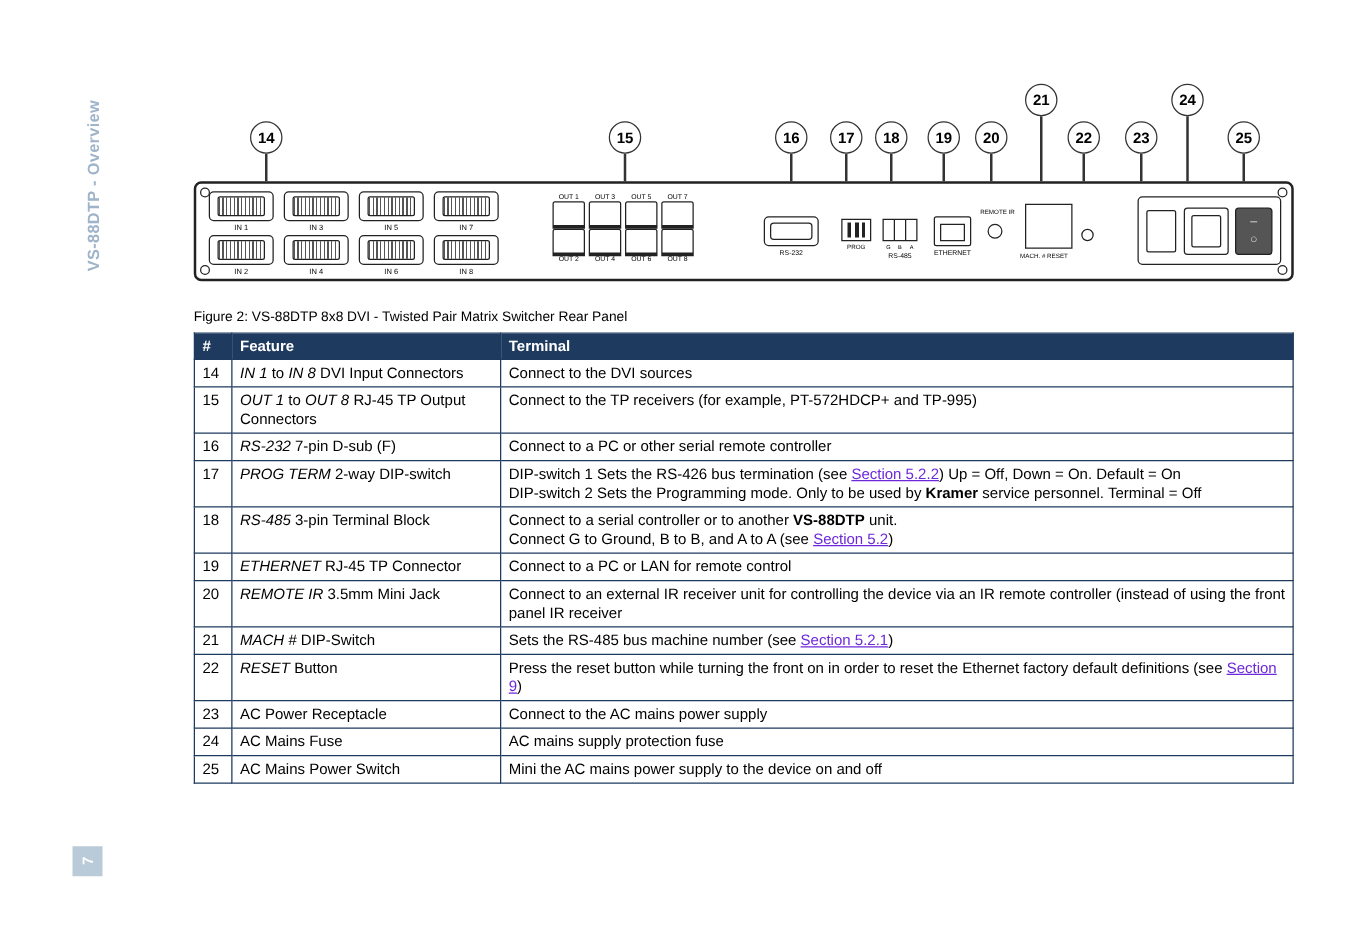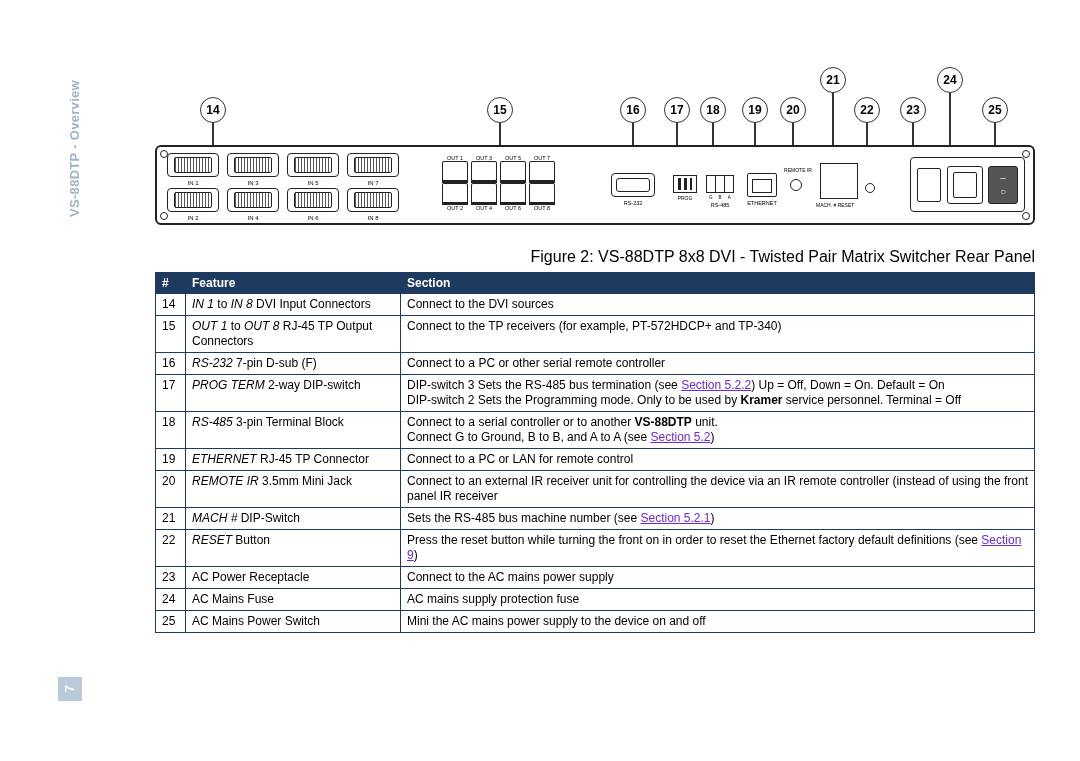--- a/index.html
+++ b/index.html
@@ -191,21 +191,21 @@
     content:"–\A○"; white-space:pre; color:#ddd; font-size:10px; position:absolute; inset:0;
     display:flex; align-items:center; justify-content:center; line-height:14px; text-align:center;
   }
 
   
   .screw {
     position:absolute; width:8px; height:8px; border:1.5px solid #222; border-radius:50%;
   }
 
   
-  .caption { font-size: 16px; margin: 4px 0 6px 0; text-align: right; }
+  .caption { font-size: 11px; margin: 4px 0 6px 0; }
 
   
   table { width: 880px; border-collapse: collapse; font-size: 12px; }
   thead th {
     background: #1e3a5f;
     color: #fff;
     text-align: left;
     font-weight: bold;
     padding: 3px 6px;
     border: 1px solid #1e3a5f;
@@ -353,43 +353,43 @@
     </div>
   </div>
 
   <div class="caption">Figure 2: VS-88DTP 8x8 DVI - Twisted Pair Matrix Switcher Rear Panel</div>
 
   <table>
     <thead>
       <tr>
         <th>#</th>
         <th>Feature</th>
-        <th>Section</th>
+        <th>Terminal</th>
       </tr>
     </thead>
     <tbody id="tbody">
         <tr>
           <td>14</td>
           <td><span class="i">IN 1</span><span> to </span><span class="i">IN 8</span><span> DVI Input Connectors</span></td>
           <td><span>Connect to the DVI sources</span></td>
         </tr>
         <tr>
           <td>15</td>
           <td><span class="i">OUT 1</span><span> to </span><span class="i">OUT 8</span><span> RJ-45 TP Output Connectors</span></td>
-          <td><span>Connect to the TP receivers (for example, PT-572HDCP+ and TP-340)</span></td>
+          <td><span>Connect to the TP receivers (for example, PT-572HDCP+ and TP-995)</span></td>
         </tr>
         <tr>
           <td>16</td>
           <td><span class="i">RS-232</span><span> 7-pin D-sub (F)</span></td>
           <td><span>Connect to a PC or other serial remote controller</span></td>
         </tr>
         <tr>
           <td>17</td>
           <td><span class="i">PROG TERM</span><span> 2-way DIP-switch</span></td>
-          <td><span>DIP-switch 3 Sets the RS-485 bus termination (see </span><a class="sect" href="#">Section 5.2.2</a><span>) Up = Off, Down = On. Default = On</span><br><span>DIP-switch 2 Sets the Programming mode. Only to be used by </span><span class="b">Kramer</span><span> service personnel. Terminal = Off</span></td>
+          <td><span>DIP-switch 1 Sets the RS-426 bus termination (see </span><a class="sect" href="#">Section 5.2.2</a><span>) Up = Off, Down = On. Default = On</span><br><span>DIP-switch 2 Sets the Programming mode. Only to be used by </span><span class="b">Kramer</span><span> service personnel. Terminal = Off</span></td>
         </tr>
         <tr>
           <td>18</td>
           <td><span class="i">RS-485</span><span> 3-pin Terminal Block</span></td>
           <td><span>Connect to a serial controller or to another </span><span class="b">VS-88DTP</span><span> unit.</span><br><span>Connect G to Ground, B to B, and A to A (see </span><a class="sect" href="#">Section 5.2</a><span>)</span></td>
         </tr>
         <tr>
           <td>19</td>
           <td><span class="i">ETHERNET</span><span> RJ-45 TP Connector</span></td>
           <td><span>Connect to a PC or LAN for remote control</span></td>

